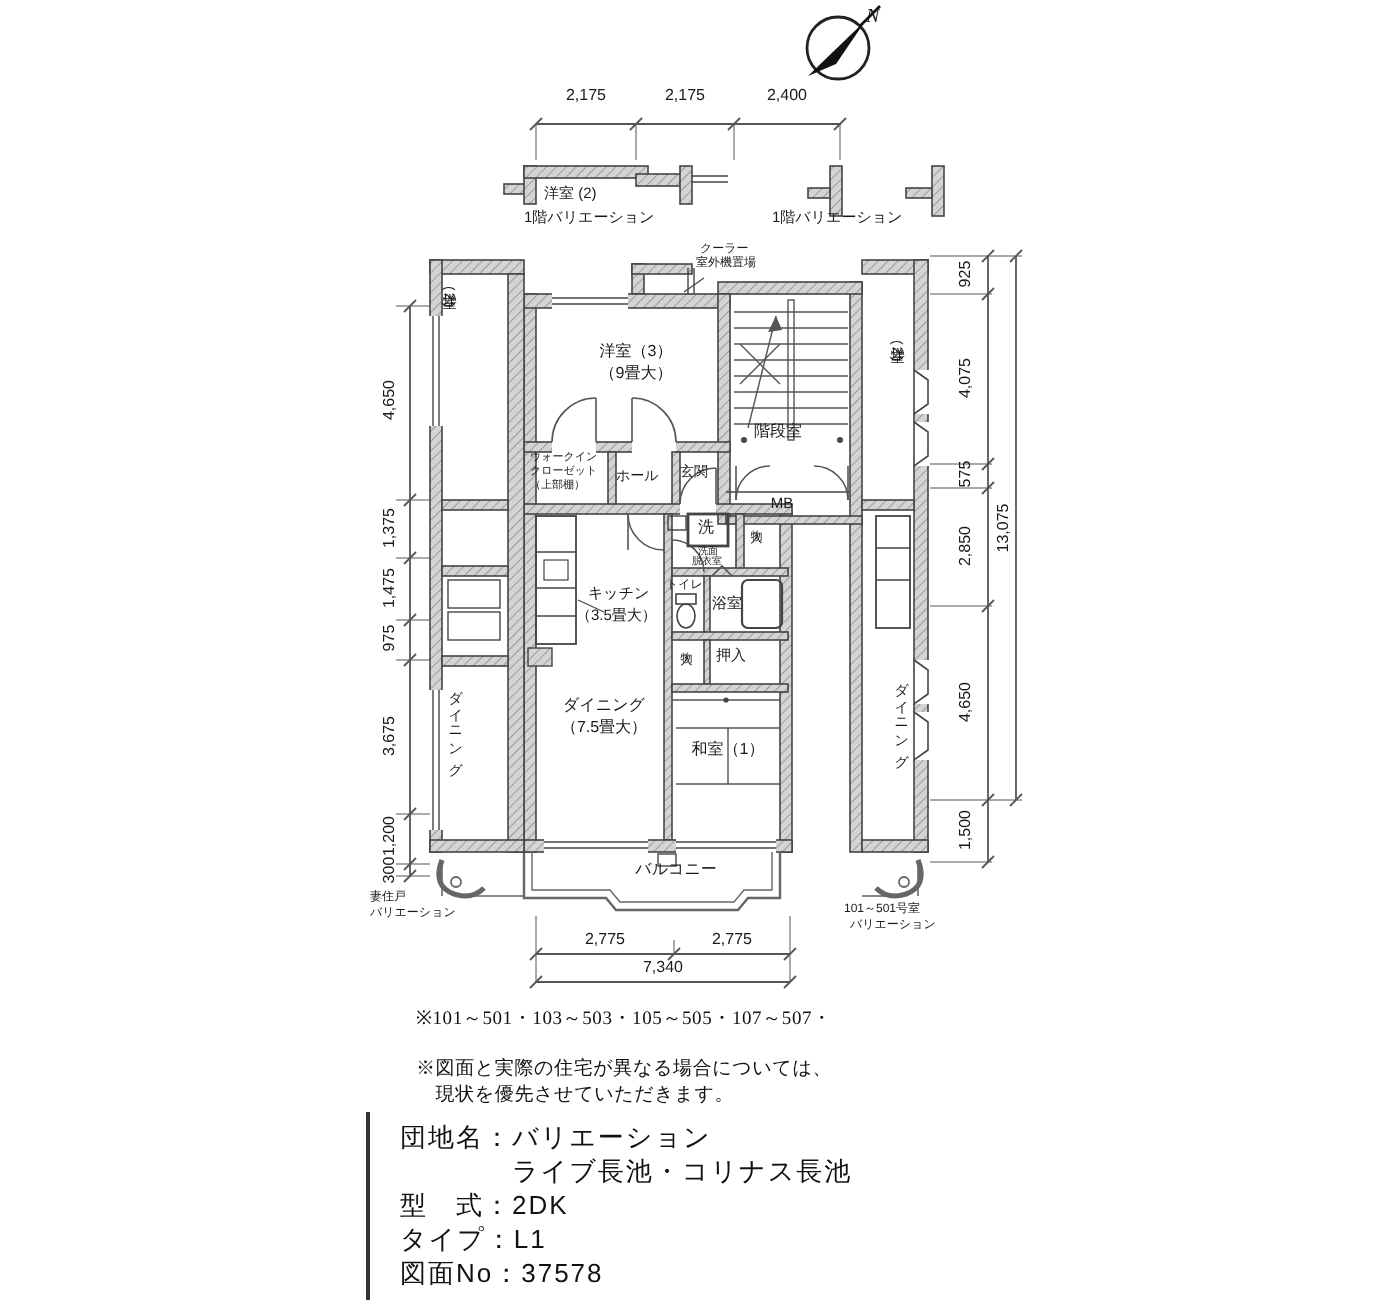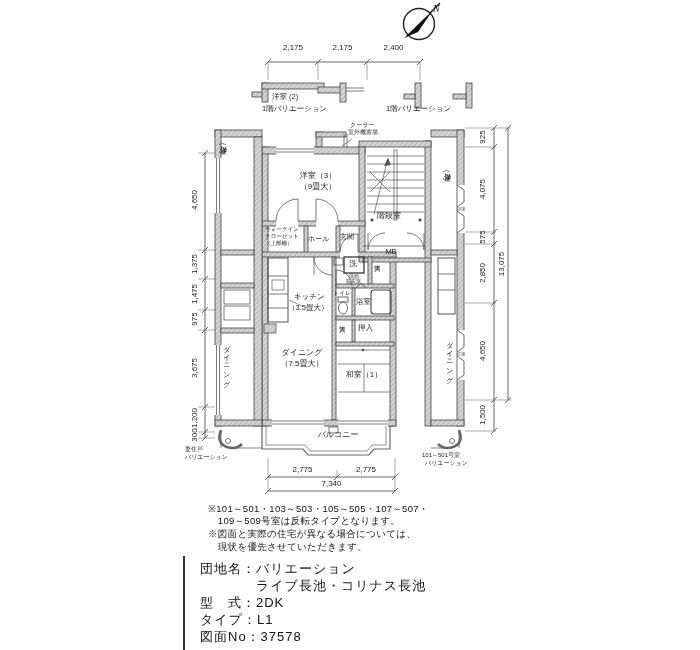--- a/index.html
+++ b/index.html
@@ -332,22 +332,21 @@
   <div class="lbl rot" style="left:177px;top:429px;width:40px;">300</div>
 
   <div class="lbl rot" style="left:465px;top:131px;width:40px;">925</div>
   <div class="lbl rot" style="left:465px;top:183px;width:40px;">4,075</div>
   <div class="lbl rot" style="left:465px;top:231px;width:40px;">575</div>
   <div class="lbl rot" style="left:465px;top:267px;width:40px;">2,850</div>
   <div class="lbl rot" style="left:465px;top:345px;width:40px;">4,650</div>
   <div class="lbl rot" style="left:465px;top:409px;width:40px;">1,500</div>
   <div class="lbl rot" style="left:482px;top:258px;width:44px;">13,075</div>
 
-  <div class="note-line" style="top:502px;">※101～501・103～503・105～505・107～507・</div>
-  <div class="note-line" style="top:515px;">　109～509号室は反転タイプとなります。</div>
+  <div class="note-line" style="top:502px;font-family:Liberation Serif, serif;">※101～501・103～503・105～505・107～507・</div>
   <div class="note-line" style="top:528px;">※図面と実際の住宅が異なる場合については、</div>
   <div class="note-line" style="top:541px;">　現状を優先させていただきます。</div>
 
   <div class="info-rule"></div>
   <div class="info-line" style="top:560px;">団地名：バリエーション</div>
   <div class="info-line" style="top:577px;">　　　　ライブ長池・コリナス長池</div>
   <div class="info-line" style="top:594px;">型　式：2DK</div>
   <div class="info-line" style="top:611px;">タイプ：L1</div>
   <div class="info-line" style="top:628px;">図面No：37578</div>
 

